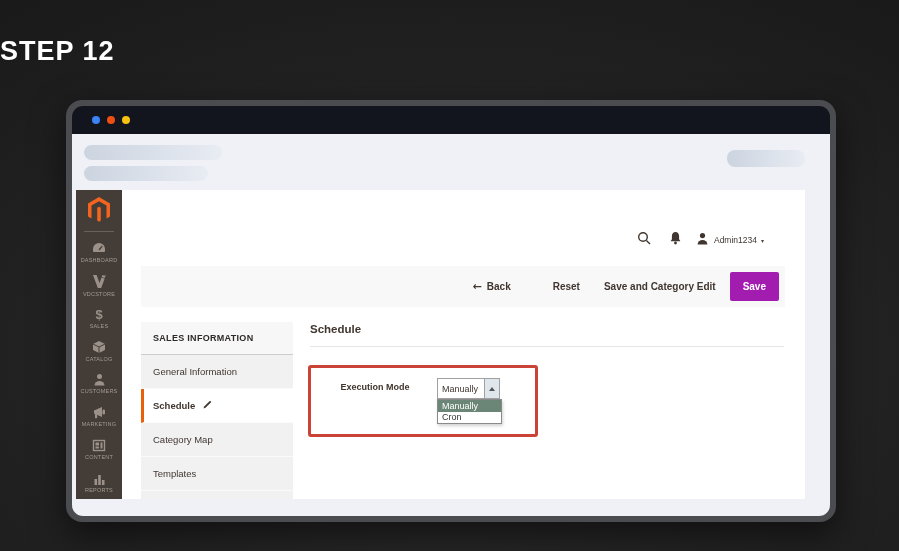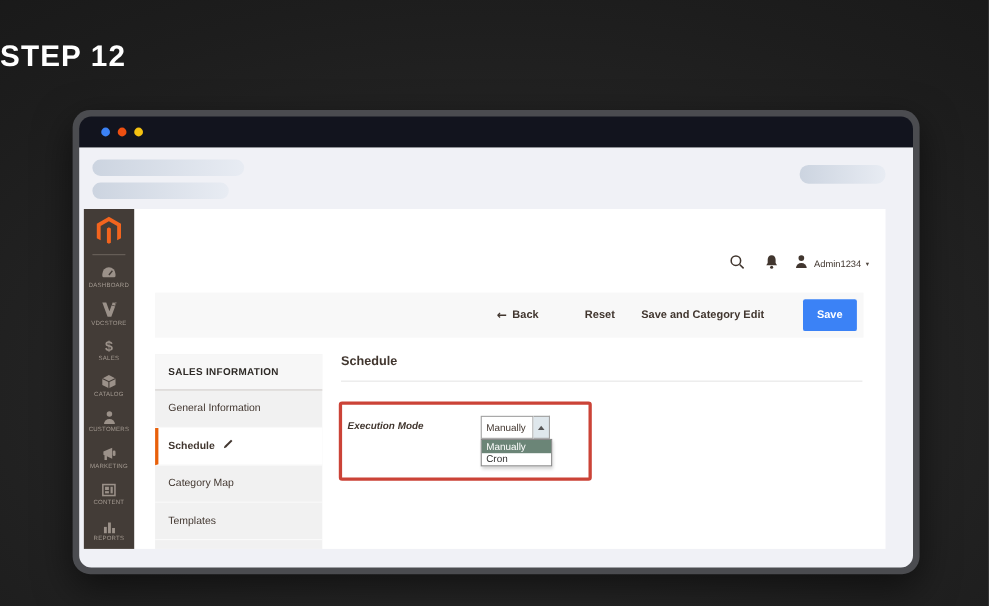--- a/index.html
+++ b/index.html
@@ -57,44 +57,43 @@
     width:100%; height:33px; display:flex; flex-direction:column;
     align-items:center; justify-content:center; gap:2px; cursor:pointer;
   }
   .side-item .lbl {
     font-size:5.5px; color:#a49a91; letter-spacing:.2px; white-space:nowrap;
   }
   .side-item svg { display:block; }
 
   
   .admin-header {
-    position:absolute; top:42px; right:15px; height:16px;
+    position:absolute; top:42px; right:41px; height:16px;
     display:flex; align-items:center;
   }
   .admin-header .sp18 { width:18px; }
   .admin-header .sp14 { width:14px; }
   .username { font-size:8.5px; color:#41362f; margin-left:5px; }
   .caret { font-size:6px; color:#51473f; margin-left:4px; }
 
   
   .toolbar {
     position:absolute; left:65px; top:76px; width:644px; height:41px;
     background:#f8f8f8; display:flex; align-items:center; justify-content:flex-end;
     padding-right:6px;
   }
   .tb-link { font-size:10px; font-weight:bold; color:#41362f; cursor:pointer; white-space:nowrap; }
   .tb-back { margin-right:26px; display:flex; align-items:center; gap:5px; }
   .tb-reset { margin-right:24px;margin-left:16px; }
   .tb-sce { margin-right:14px; }
   .back-arrow { font-size:11px; color:#41362f; }
   .save-btn {
-    background:#3b82f6; color:#fff; font-size:10px; font-weight:bold;
+    background:#a21caf; color:#fff; font-size:10px; font-weight:bold;
     border:none; padding:0 13px; height:29px; border-radius:2px; cursor:pointer;
     font-family:"Liberation Sans", sans-serif;
-    margin-left:21px;
   }
 
   
   .nav-panel {
     position:absolute; left:65px; top:132px; width:152px; bottom:0;
     background:#f1f1f1;
   }
   .nav-title {
     height:33px; background:#f7f7f7; border-bottom:1px solid #cfcbc8;
     display:flex; align-items:center; padding-left:12px;
@@ -116,21 +115,21 @@
   }
   .content-rule {
     position:absolute; left:234px; top:156px; width:474px; height:1px; background:#e5e5e5;
   }
   .highlight-box {
     position:absolute; left:232px; top:175px; width:230px; height:72px;
     border:3px solid #cb4337; border-radius:3px; background:#fff;
   }
   .field-label {
     position:absolute; left:240px; top:192px; width:118px;
-    text-align:left; font-size:9px; font-weight:bold; color:#41362f;font-style:italic;
+    text-align:center; font-size:9px; font-weight:bold; color:#41362f;
   }
   .select-box {
     position:absolute; left:361px; top:188px; width:63px; height:21px;
     display:flex; cursor:pointer;
   }
   .select-value {
     width:48px; height:21px; border:1px solid #a0a0a0; background:#fff;
     font-size:9px; color:#41362f; display:flex; align-items:center; padding-left:4px;
   }
   .select-arrow-btn {

